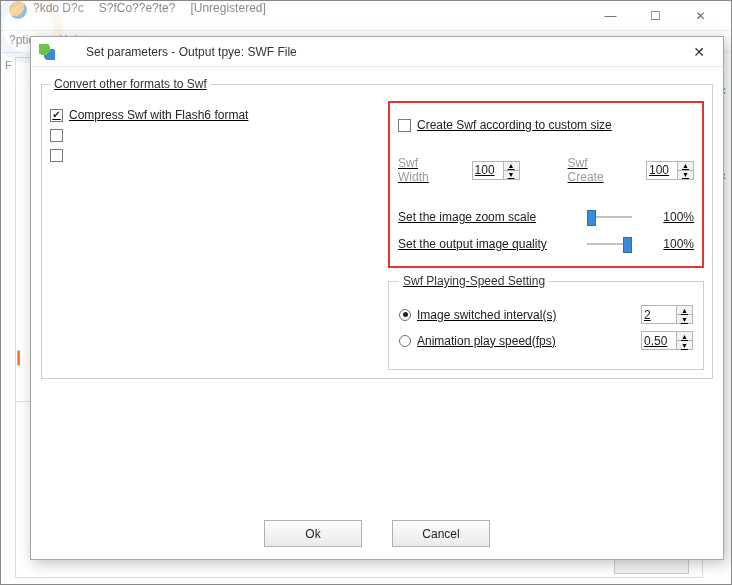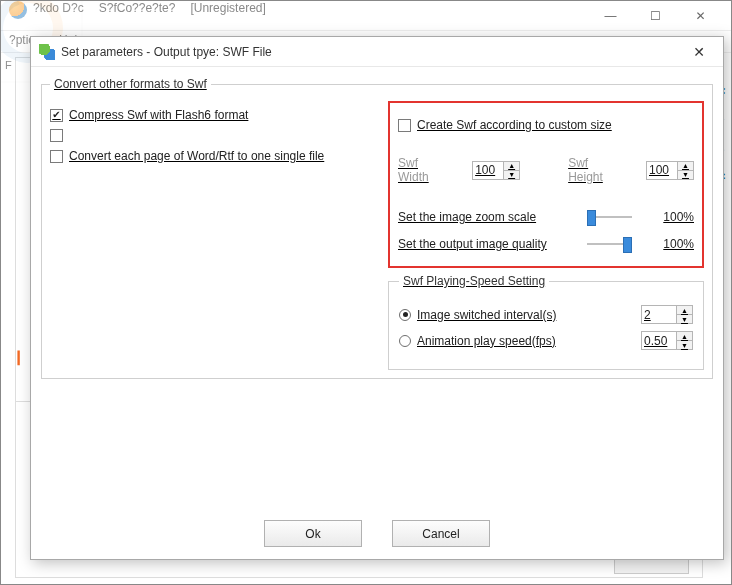--- a/index.html
+++ b/index.html
@@ -73,20 +73,21 @@
     left:29px; top:35px;
     width:694px; height:524px;
     background:#fff;
     border:1px solid #a8a8a8;
     box-shadow: 3px 3px 14px rgba(0,0,0,.25);
   }
   .dlg-titlebar {
     height:30px; background:#fff;
     display:flex; align-items:center; padding:12px 8px;
     border-bottom:1px solid #e8e8e8;
+    gap:25px;
   }
   .dlg-titlebar .dlg-icon {
     width:16px; height:16px;
     margin-right:6px;
     background:
       radial-gradient(circle at 30% 30%, #6ec24a 40%, transparent 41%),
       radial-gradient(circle at 72% 70%, #3b8ad8 40%, transparent 41%);
   }
   .dlg-titlebar .dlg-title { font-size:12px; color:#333; }
   .dlg-titlebar .spacer { flex:1; }
@@ -264,41 +265,40 @@
         <div class="col-left">
           <div class="row">
             <span class="chk checked"></span>
             <span class="lbl">Compress Swf with Flash6 format</span>
           </div>
           <div class="row">
             <span class="chk"></span>
           </div>
           <div class="row">
             <span class="chk"></span>
-            <span class="lbl">Convert each page of Word/Rtf to one single file</span>
           </div>
         </div>
 
         <div class="col-right">
           <div class="redbox">
             <div class="row">
               <span class="chk"></span>
               <span class="lbl">Create Swf according to custom size</span>
             </div>
             <div class="dimrow">
               <span class="dim-label">Swf Width</span>
               <span class="spin">
                 <input value="100" style="">
                 <span class="spin-btns">
                     <span class="sb">▲</span>
                     <span class="sb">▼</span>
                   </span>
               </span>
               <span style="flex:1"></span>
-              <span class="dim-label">Swf Height</span>
+              <span class="dim-label">Swf Create</span>
               <span class="spin">
                 <input value="100" style="">
                 <span class="spin-btns">
                     <span class="sb">▲</span>
                     <span class="sb">▼</span>
                   </span>
               </span>
             </div>
             <div class="slider-row">
               <span class="slabel">Set the image zoom scale</span>

